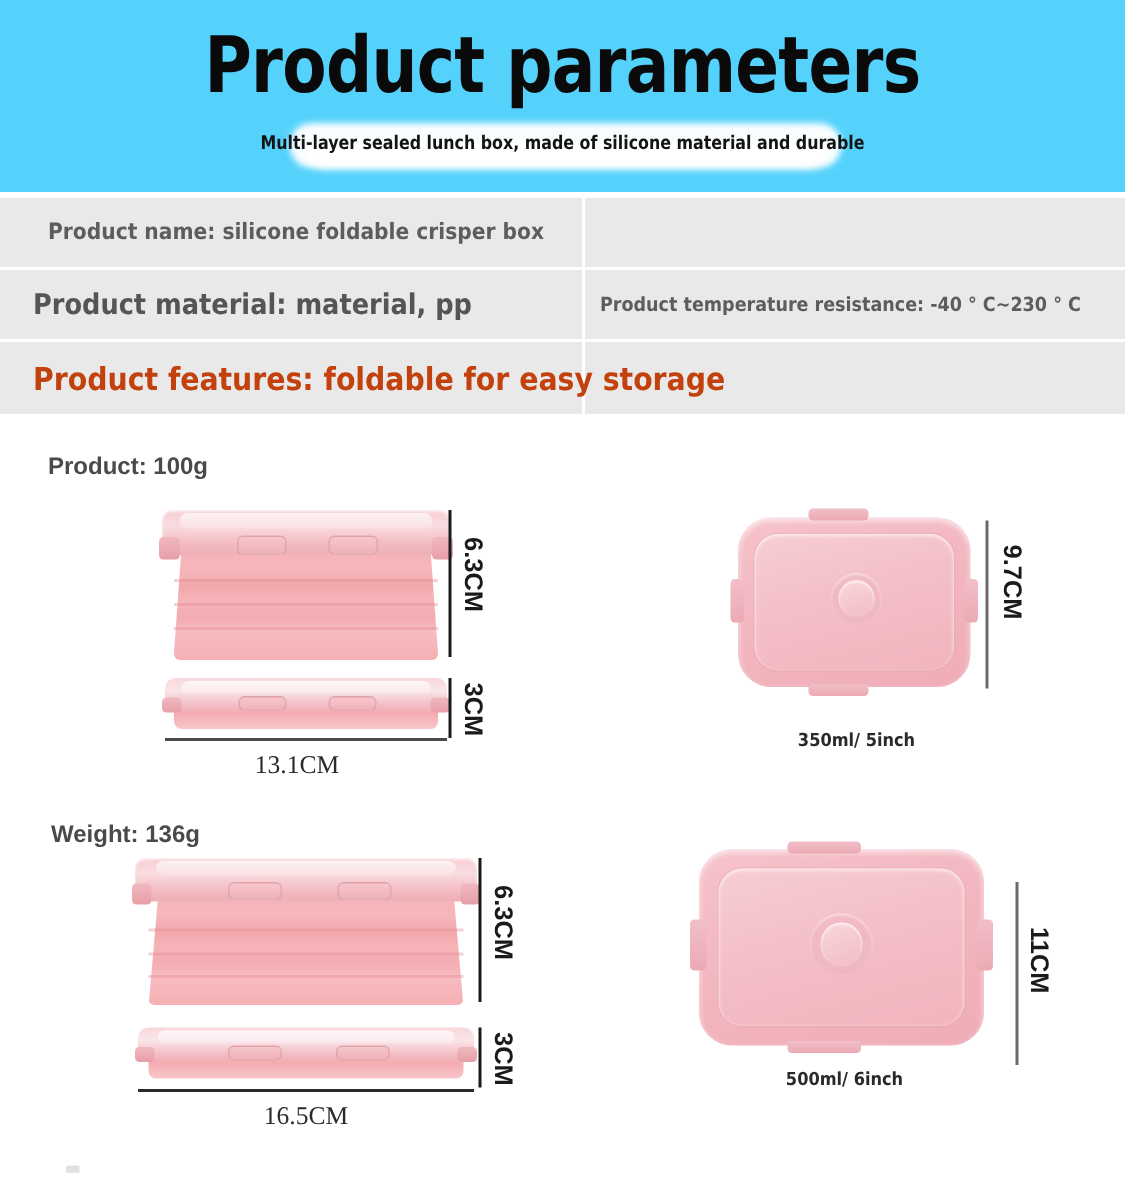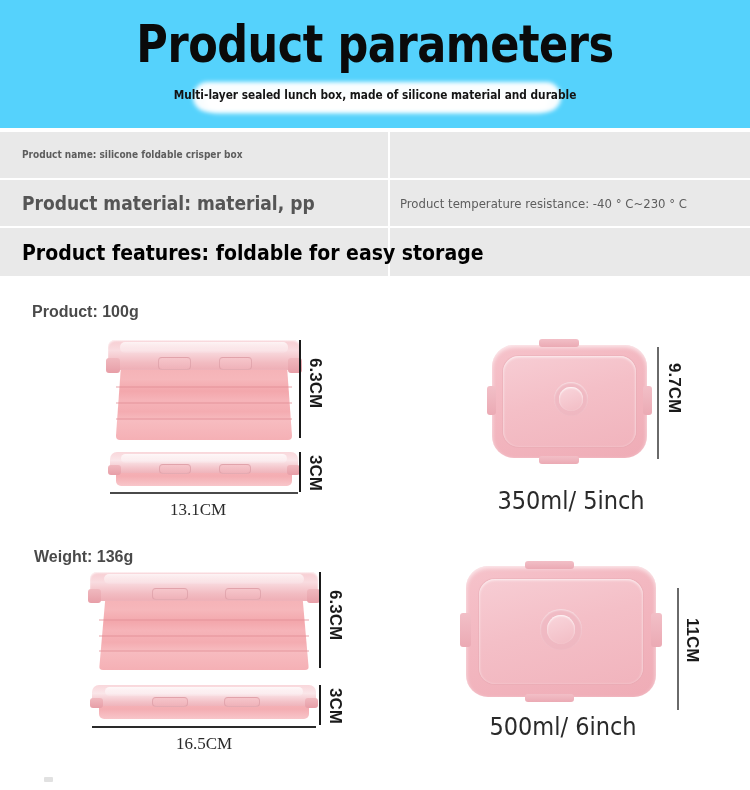--- a/index.html
+++ b/index.html
@@ -64,24 +64,24 @@
   }
   .vdiv{
     position:absolute;left:388px;top:0;width:2px;height:148px;background:#ffffff;
   }
   .cell{
     position:absolute;top:0;height:100%;
     display:flex;align-items:center;
     color:#5d5d5d;
     font-family:"DejaVu Sans Condensed","Liberation Sans",sans-serif;
   }
-  .cell-name{left:22px;font-size:10px;font-weight:bold;}
+  .cell-name{left:32px;font-size:15px;font-weight:bold;}
   .cell-material{left:22px;font-size:19px;font-weight:bold;color:#555;}
-  .cell-temp{left:400px;font-size:13px;font-weight:normal;}
-  .cell-features{left:22px;font-size:21px;font-weight:bold;color:#000000;}
+  .cell-temp{left:400px;font-size:13px;font-weight:bold;}
+  .cell-features{left:22px;font-size:21px;font-weight:bold;color:#c2410c;}
 
   
   .weight-label{
     position:absolute;
     font-size:16px;font-weight:bold;color:#4a4a4a;
     font-family:"Liberation Sans",sans-serif;
     white-space:nowrap;
   }
 
   
@@ -184,21 +184,21 @@
   }
   .dim-label-h{
     position:absolute;
     font-size:17px;color:#2b2b2b;
     font-family:"Liberation Serif",serif;
     white-space:nowrap;
     text-align:center;
   }
   .cap-label{
     position:absolute;
-    font-size:25px;font-weight:normal;color:#2a2a2a;
+    font-size:12px;font-weight:bold;color:#2a2a2a;
     font-family:"DejaVu Sans Condensed","Liberation Sans",sans-serif;
     white-space:nowrap;text-align:center;
   }
   .artifact{
     position:absolute;left:44px;top:777px;width:9px;height:5px;
     background:#d9d9d9;border-radius:1px;opacity:0.8;
   }
 </style>
 </head>
 <body>

